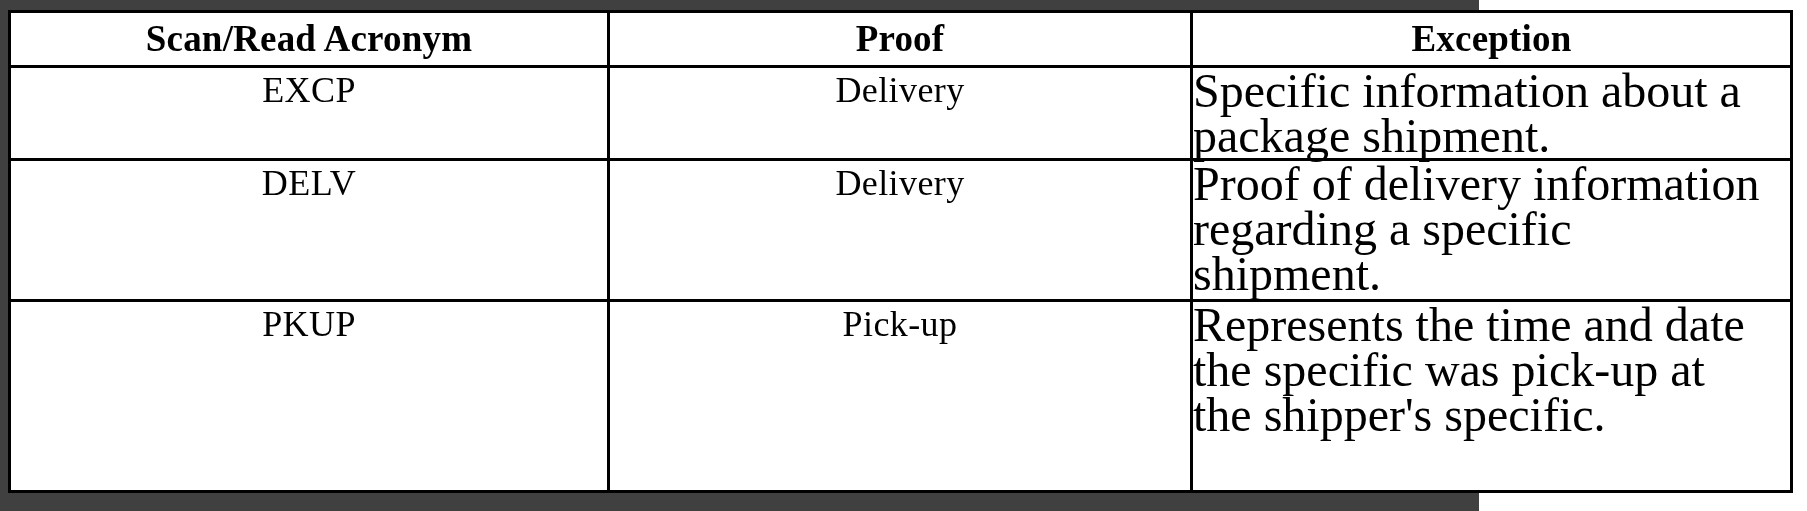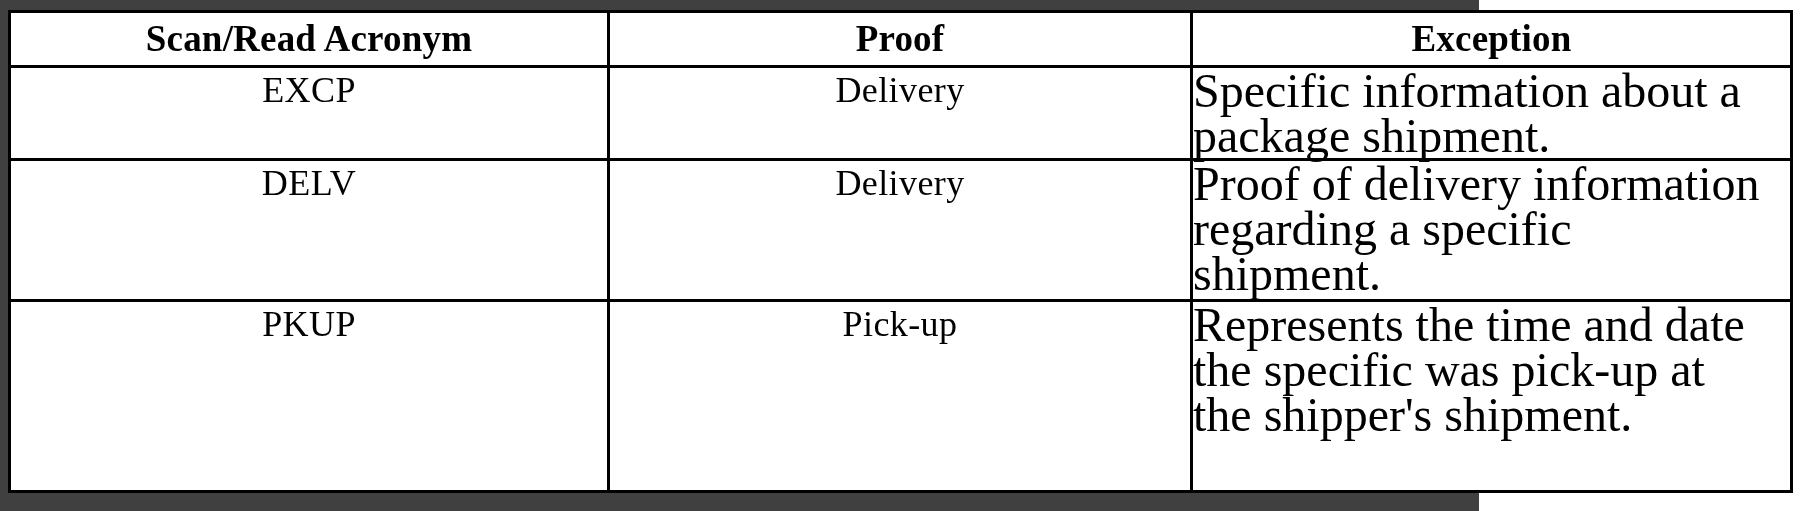--- a/index.html
+++ b/index.html
@@ -133,19 +133,19 @@
           <span class="def-line">shipment.</span>
         </td>
       </tr>
 
       <tr class="row-pkup">
         <td class="cell-acronym">PKUP</td>
         <td class="cell-type">Pick-up</td>
         <td class="cell-definition">
           <span class="def-line">Represents the time and date</span>
           <span class="def-line">the specific was pick-up at</span>
-          <span class="def-line">the shipper's shipment.</span>
+          <span class="def-line">the shipper's specific.</span>
         </td>
       </tr>
     </tbody>
   </table>
 
 </div>
 
 </body></html>

